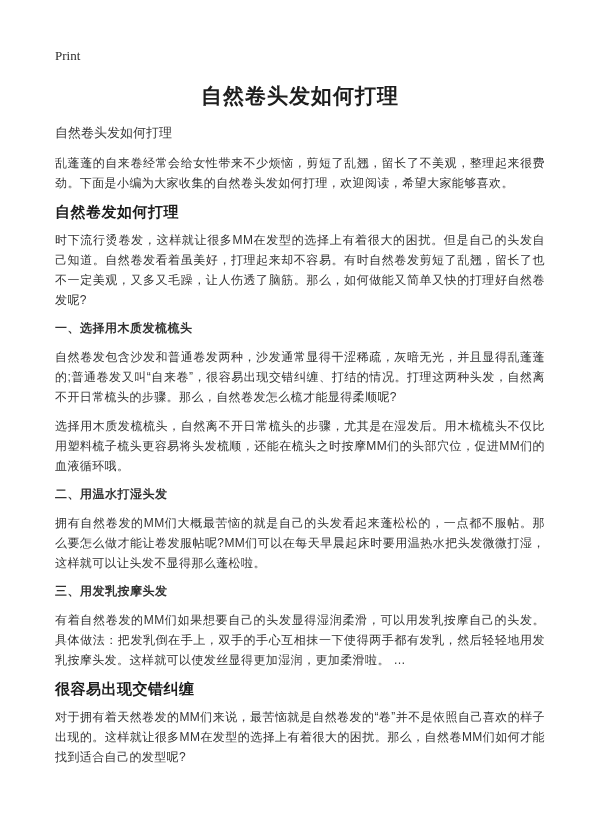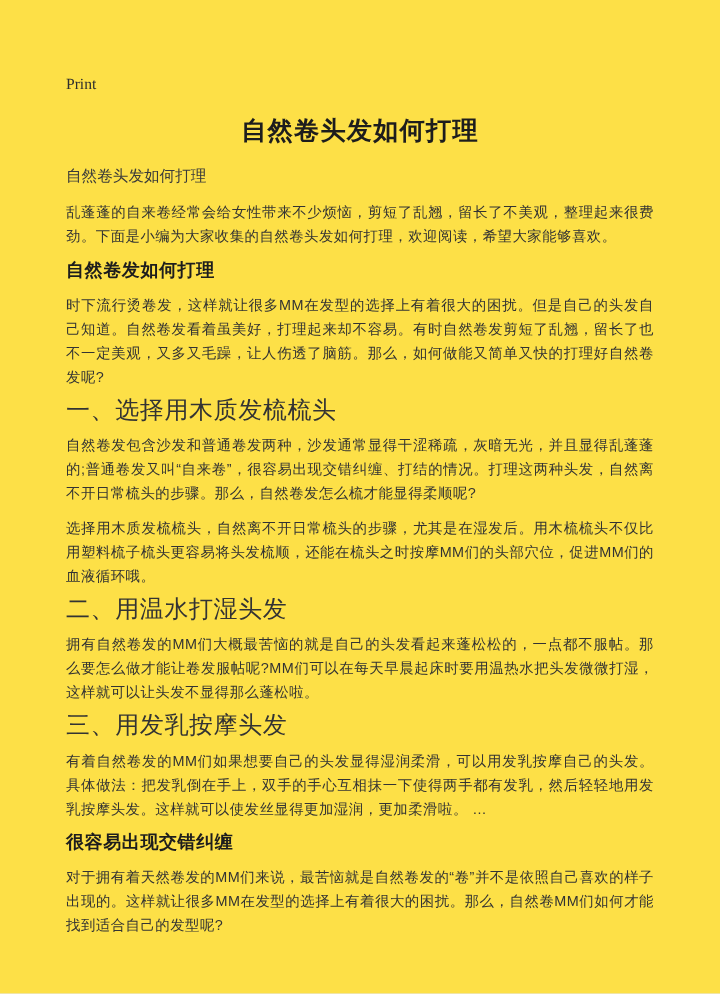--- a/index.html
+++ b/index.html
@@ -4,23 +4,23 @@
 <style>
   * { margin: 0; padding: 0; box-sizing: border-box; }
   html, body { background: #e8e8e8; }
   body { font-family: "Liberation Sans", "DejaVu Sans", sans-serif; }
 
   .page {
     position: relative;
     width: 600px;
     height: 828px;
     margin: 0 auto;
-    background: #fde047;
+    background: #ffffff;
     color: #333;
-    padding: 61px 55px 20px 55px;
+    padding: 46px 55px 20px 55px;
     overflow: hidden;
   }
 
   .print-label {
     font-family: "Liberation Serif", "DejaVu Serif", serif;
     font-size: 13px;
     line-height: 15px;
     color: #2e2e2e;
     margin-bottom: 20px;
     display: inline-block;
@@ -57,23 +57,23 @@
   .sec-heading {
     font-size: 15px;
     line-height: 19px;
     font-weight: bold;
     color: #1d1d1d;
     margin-bottom: 9px;
     letter-spacing: 0.5px;
   }
 
   .sec-subheading {
-    font-size: 20px;
+    font-size: 12px;
     line-height: 19px;
-    font-weight: normal;
+    font-weight: bold;
     color: #333;
     margin-bottom: 9px;
     letter-spacing: 0.5px;
   }
 </style>
 </head>
 <body>
 
 <div class="page">
   <span class="print-label">Print</span>

